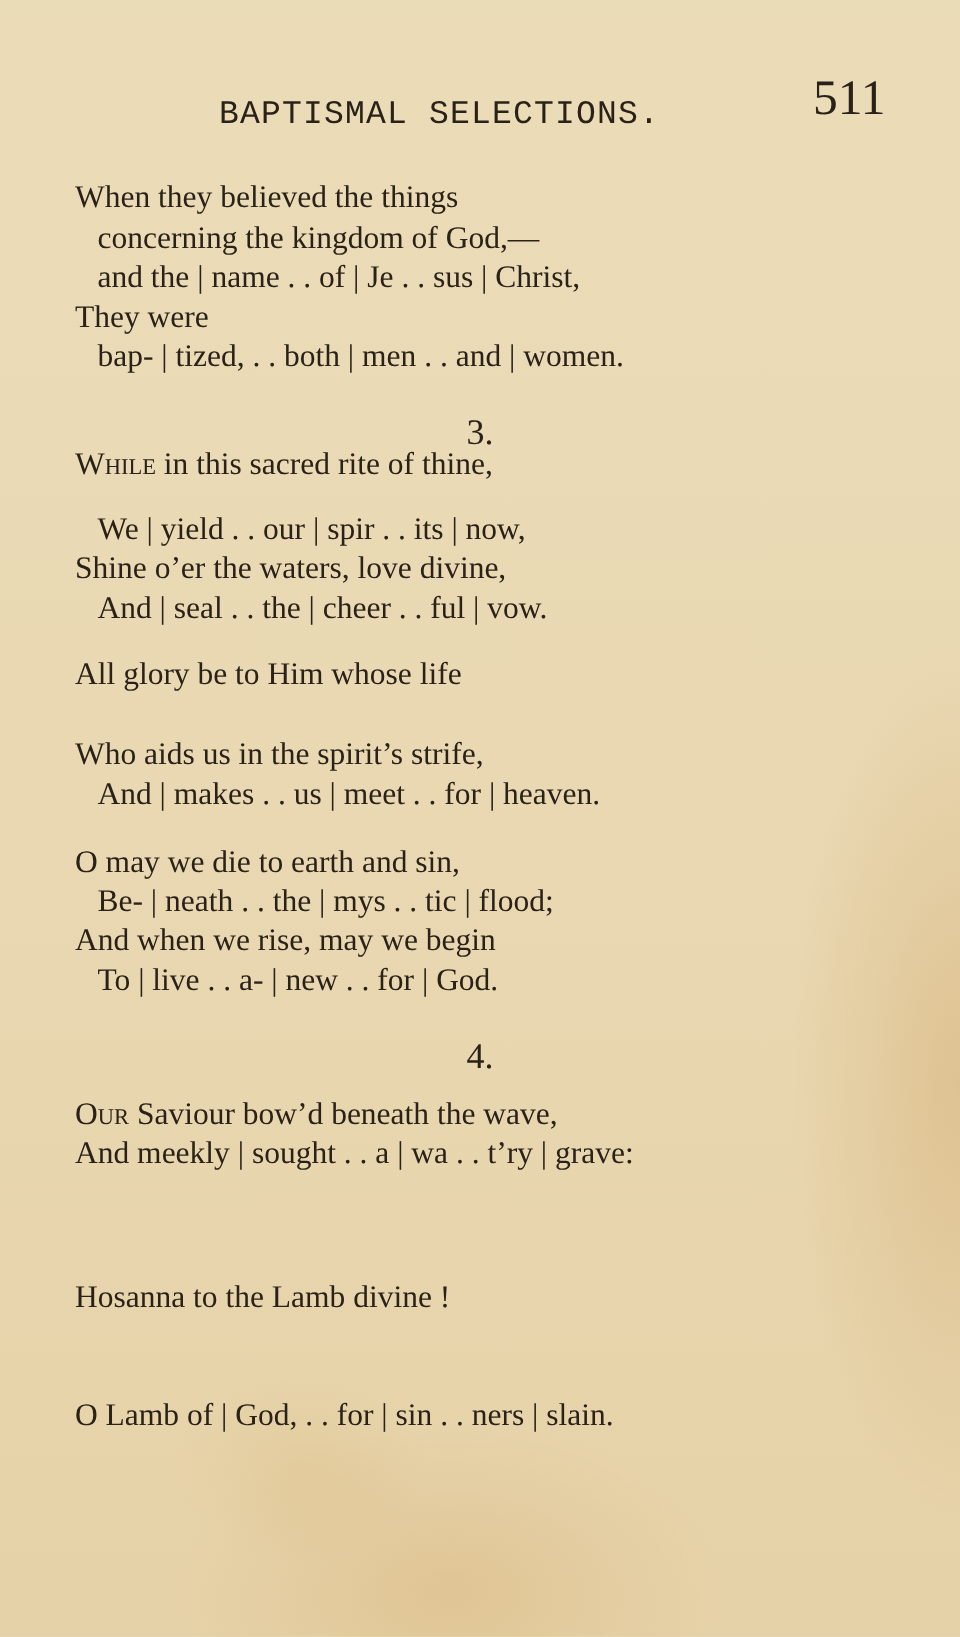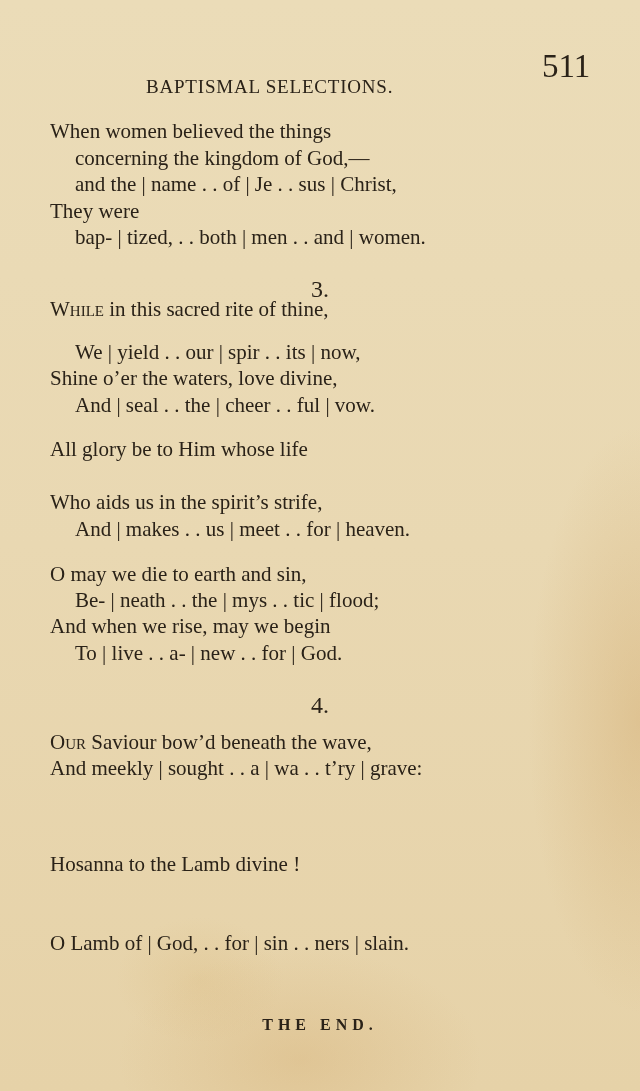--- a/index.html
+++ b/index.html
@@ -27,41 +27,41 @@
     .running-head {
       position: absolute;
       top: 48px;
       left: 0;
       width: 640px;
       height: 34px;
     }
     .running-title {
       position: absolute;
       left: 146px;
-      top: 28px;
-      font-size: 19px;
+      top: 16px;
+      font-size: 22px;
       letter-spacing: 0.8px;
-      font-family: Liberation Serif, serif;
+      font-family: Liberation Mono, monospace;
     }
     .page-number {
       position: absolute;
       left: 542px;
       top: 0px;
       font-size: 33px;
       font-family: "Liberation Serif", serif;
     }
     .line {
       position: absolute;
       left: 50px;
       font-size: 21px;
       font-family: "Liberation Serif", serif;
       white-space: pre;
       line-height: 26px;
     }
-    .line.indent { left: 75px; text-align: center; }
+    .line.indent { left: 65px; text-align: center; }
     .hymn-number {
       position: absolute;
       left: 0;
       width: 640px;
       text-align: center;
       font-size: 24px;
       font-family: "Liberation Serif", serif;
     }
     .smallcaps { font-variant: small-caps; }
     .the-end {
@@ -79,21 +79,21 @@
 </head>
 <body>
 
 <div class="page">
 
   <div class="running-head">
     <span class="running-title">BAPTISMAL SELECTIONS.</span>
     <span class="page-number">511</span>
   </div>
 
-  <div class="line" style="top:118px">When women believed the things</div>
+  <div class="line" style="top:118px">When they believed the things</div>
   <div class="line indent" style="top:145px">concerning the kingdom of God,—</div>
   <div class="line indent" style="top:171px">and the | name . . of | Je . . sus | Christ,</div>
   <div class="line" style="top:198px">They were</div>
   <div class="line indent" style="top:224px">bap- | tized, . . both | men . . and | women.</div>
 
   <div class="hymn-number" style="top:276px">3.</div>
 
   <div class="line" style="top:296px"><span class="smallcaps">While</span><span> in this sacred rite of thine,</span></div>
   <div class="line indent" style="top:339px">We | yield . . our | spir . . its | now,</div>
   <div class="line" style="top:365px">Shine o’er the waters, love divine,</div>
@@ -109,14 +109,13 @@
   <div class="line" style="top:613px">And when we rise, may we begin</div>
 
   <div class="hymn-number" style="top:692px">4.</div>
 
   <div class="line" style="top:729px"><span class="smallcaps">Our</span><span> Saviour bow’d beneath the wave,</span></div>
   <div class="line" style="top:755px">And meekly | sought . . a | wa . . t’ry | grave:</div>
 
   <div class="line" style="top:851px">Hosanna to the Lamb divine !</div>
   <div class="line" style="top:930px">O Lamb of | God, . . for | sin . . ners | slain.</div>
 
-  <div class="the-end">THE END.</div>
 </div>
 
 </body></html>

